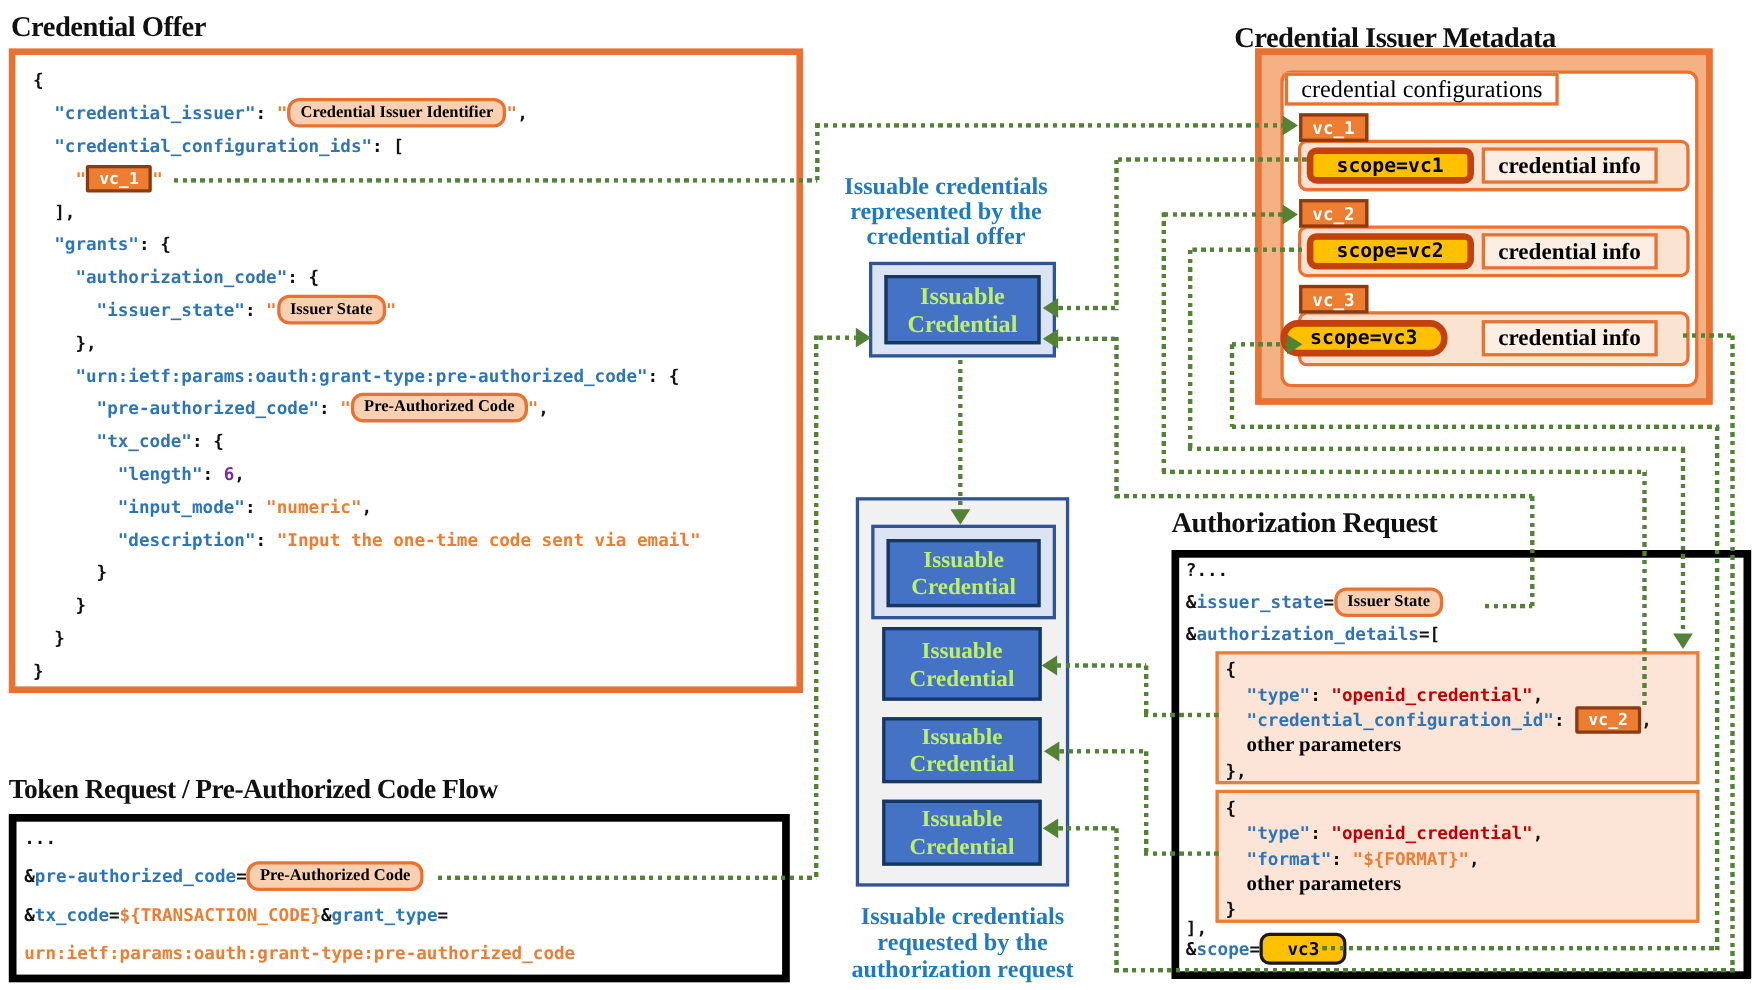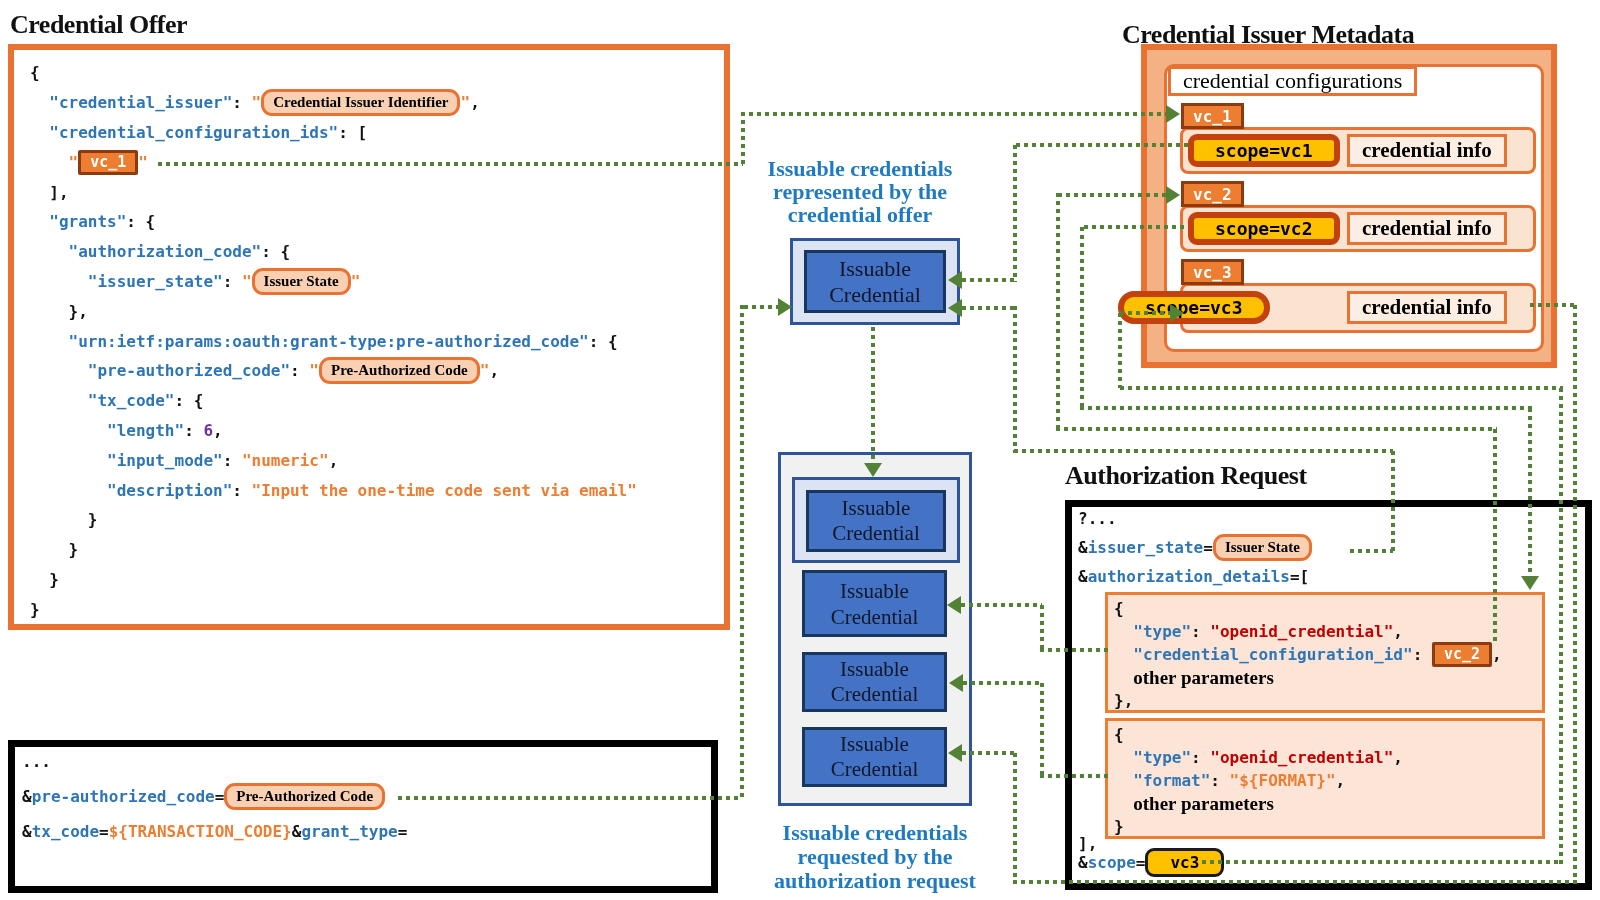--- a/index.html
+++ b/index.html
@@ -57,21 +57,21 @@
   .minfo{position:absolute;display:inline-flex;align-items:center;height:33px;padding:0 12px;
         font-family:"Liberation Serif",serif;font-weight:bold;font-size:21px;color:#000;
         background:#fdeee3;border:3px solid #e97132;z-index:4;}
 
   
   .cap{position:absolute;font-family:"Liberation Serif",serif;font-weight:bold;font-size:22px;
         line-height:23px;color:#1f7ac2;text-align:center;z-index:2;}
   .ic-outer{position:absolute;background:#dce4f4;border:3px solid #2f5597;z-index:2;}
   .ic-inner{position:absolute;background:#4472c4;border:3px solid #17375e;z-index:3;
         display:flex;flex-direction:column;align-items:center;justify-content:center;}
-  .ic-inner .t{font-family:"Liberation Serif",serif;font-weight:normal;color:#0f172a;
+  .ic-inner .t{font-family:"Liberation Serif",serif;font-weight:bold;color:#bef264;
         font-size:22px;line-height:26px;}
   .stack{position:absolute;left:778px;top:452px;width:194px;height:354px;background:#f1f1f2;
         border:3px solid #2f5597;z-index:1;}
   .adbox{position:absolute;background:#fce4d7;border:3px solid #ed7d31;z-index:2;}
 
   
   .ch{position:absolute;height:4px;z-index:6;
       background-image:repeating-linear-gradient(90deg,#538135 0 4px,transparent 4px 8px);}
   .cv{position:absolute;width:4px;z-index:6;
       background-image:repeating-linear-gradient(180deg,#538135 0 4px,transparent 4px 8px);}
@@ -83,20 +83,21 @@
       border-right:9px solid transparent;border-top:14px solid #538135;z-index:7;}
 </style>
 </head>
 <body>
 
 <div class="canvas">
 
   <div class="title" style="left:10px;top:10px;">Credential Offer</div>
   <div class="title" style="left:1122px;top:8px;margin-top:12px;">Credential Issuer Metadata</div>
   <div class="title" style="left:1065px;top:461px;">Authorization Request</div>
+  <div class="title" style="left:8px;top:704px;font-size:25px;">Token Request / Pre-Authorized Code Flow</div>
 
   <div class="bigbox obox" style="left:8px;top:44px;width:722px;height:586px;"></div>
   <div class="code code-offer" style="left:30px;top:58px;">
       <div class="cl"><span class="seg-p">{</span></div>
       <div class="cl"><span class="seg-p">  </span><span class="seg-k">"credential_issuer"</span><span class="seg-p">: </span><span class="seg-s">"</span><span class="seg-chipL">Credential Issuer Identifier</span><span class="seg-s">"</span><span class="seg-p">,</span></div>
       <div class="cl"><span class="seg-p">  </span><span class="seg-k">"credential_configuration_ids"</span><span class="seg-p">: [</span></div>
       <div class="cl"><span class="seg-p">    </span><span class="seg-s">"</span><span class="seg-chipV">vc_1</span><span class="seg-s">"</span></div>
       <div class="cl"><span class="seg-p">  ],</span></div>
       <div class="cl"><span class="seg-p">  </span><span class="seg-k">"grants"</span><span class="seg-p">: {</span></div>
       <div class="cl"><span class="seg-p">    </span><span class="seg-k">"authorization_code"</span><span class="seg-p">: {</span></div>
@@ -123,21 +124,21 @@
   <div class="schip" style="left:1188px;top:134px;">scope=vc1</div>
   <div class="minfo" style="left:1347px;top:134px;">credential info</div>
 
   <div class="vtag" style="left:1181px;top:181px;">vc_2</div>
   <div class="md-row" style="top:205px;height:47px;"></div>
   <div class="schip" style="left:1188px;top:212px;">scope=vc2</div>
   <div class="minfo" style="left:1347px;top:212px;">credential info</div>
 
   <div class="vtag" style="left:1181px;top:259px;">vc_3</div>
   <div class="md-row" style="top:283px;height:50px;"></div>
-  <div class="schip" style="left:1118px;top:291px;border-radius:16px;">scope=vc3</div>
+  <div class="schip" style="left:1164px;top:291px;border-radius:16px;">scope=vc3</div>
   <div class="minfo" style="left:1347px;top:291px;">credential info</div>
 
   <div class="cap" style="left:740px;top:157px;width:240px;">
     <div>Issuable credentials</div>
     <div>represented by the</div>
     <div>credential offer</div>
   </div>
 
   <div class="ic-outer" style="left:790px;top:238px;width:170px;height:87px;"></div>
   <div class="ic-inner" style="left:804px;top:250px;width:142px;height:63px;">
@@ -198,20 +199,21 @@
     </div>
   <div class="code code-tail2" style="left:1078px;top:847px;">
       <div class="cl"><span class="seg-p">&amp;</span><span class="seg-k">scope</span><span class="seg-p">=</span><span class="seg-chipG">vc3</span></div>
     </div>
 
   <div class="bigbox kbox" style="left:8px;top:740px;width:710px;height:153px;"></div>
   <div class="code code-token" style="left:22px;top:744px;">
       <div class="cl"><span class="seg-p">...</span></div>
       <div class="cl"><span class="seg-p">&amp;</span><span class="seg-k">pre-authorized_code</span><span class="seg-p">=</span><span class="seg-chipL">Pre-Authorized Code</span></div>
       <div class="cl"><span class="seg-p">&amp;</span><span class="seg-k">tx_code</span><span class="seg-p">=</span><span class="seg-s">${TRANSACTION_CODE}</span><span class="seg-p">&amp;</span><span class="seg-k">grant_type</span><span class="seg-p">=</span></div>
+      <div class="cl"><span class="seg-s">urn:ietf:params:oauth:grant-type:pre-authorized_code</span></div>
     </div>
 
   <div>
     <div class="ch" style="left:158px;top:162px;width:585px;"></div>
     <div class="cv" style="left:741px;top:112px;height:54px;"></div>
     <div class="ch" style="left:741px;top:112px;width:427px;"></div>
     <div class="ar-r" style="left:1166px;top:105px;"></div>
   </div>
 
   <div>

